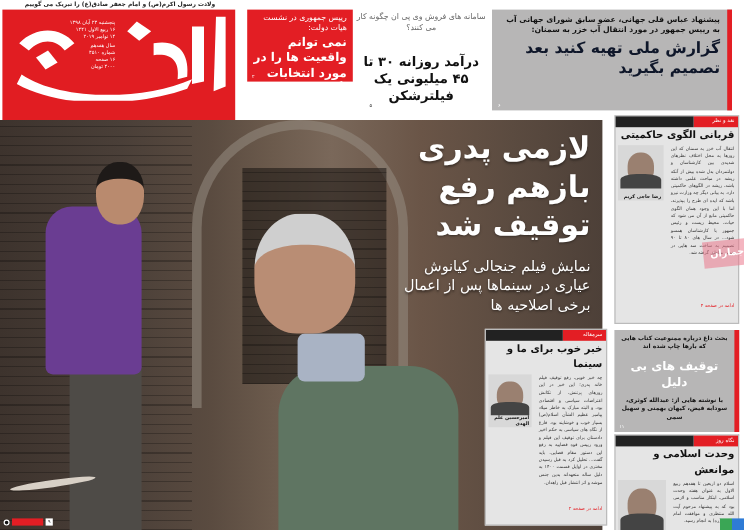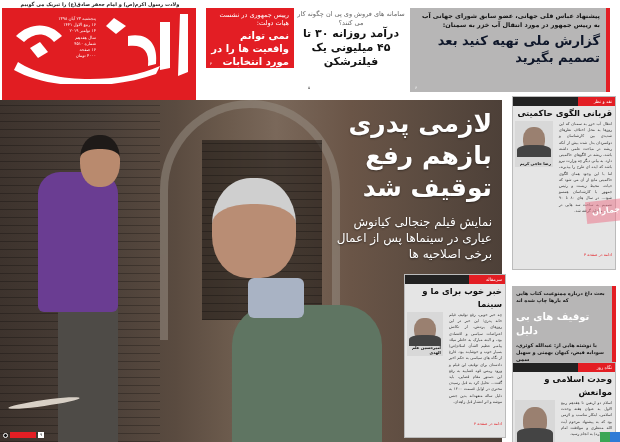--- a/index.html
+++ b/index.html
@@ -15,21 +15,21 @@
   .masthead-name { color: #fff; font-family: "Liberation Sans", sans-serif; font-size: 10px; letter-spacing: -0.2px; }
   .masthead-info { color: #fff; font-size: 3.6px; white-space: nowrap; }
 
   .teaser-red { position: absolute; left: 206px; top: 8px; width: 88px; height: 60px; background: #e31e24; color: #fff; padding: 3px 5px; text-align: right; }
   .teaser-red .kicker { font-size: 6.5px; line-height: 8px; color: #fff; }
   .teaser-red .headline { font-size: 10px; line-height: 13px; font-weight: bold; margin-top: 2px; color: #fff; }
   .teaser-red .pageno { position: absolute; left: 4px; bottom: 2px; font-size: 4px; }
 
   .teaser-white { position: absolute; left: 296px; top: 8px; width: 110px; height: 84px; text-align: center; }
   .teaser-white .kicker { font-size: 6.5px; line-height: 8.5px; color: #666; margin-top: 2px; }
-  .teaser-white .headline { font-size: 11px; line-height: 14px; font-weight: bold; color: #111; margin-top: 0; }
+  .teaser-white .headline { font-size: 11px; line-height: 14px; font-weight: bold; color: #111; margin-top: 18px; }
   .teaser-white .pageno { position: absolute; left: 12px; bottom: 2px; font-size: 4px; color: #333; }
 
   .teaser-grey { position: absolute; left: 410px; top: 8px; width: 200px; height: 84px; background: #b7b6b6; border-right: 4px solid #e31e24; padding: 4px 6px; }
   .teaser-grey .kicker { font-size: 6.4px; line-height: 8.5px; color: #111; font-weight: bold; }
   .teaser-grey .headline { font-size: 13px; line-height: 17px; color: #0f172a; font-weight: bold; margin-top: 3px; }
   .teaser-grey .pageno { position: absolute; left: 5px; bottom: 2px; font-size: 4px; color: #fff; }
 
   .photo { position: absolute; left: 0; top: 100px; width: 502px; height: 342px; overflow: hidden;
     background:
       radial-gradient(ellipse 70px 120px at 270px 170px, rgba(120,100,85,0.55), transparent 70%),
@@ -59,21 +59,21 @@
   .sec-label .red { background: #e31e24; color: #fff; font-size: 4.5px; line-height: 9px; padding: 0 3px; width: 36%; }
   .sec-label .black { background: #222; flex: 1; }
   .col-title { font-size: 8.5px; font-weight: bold; line-height: 13px; text-align: right; padding: 1px 3px; color: #111; }
   .col-text { font-size: 3.8px; line-height: 6.2px; color: #333; text-align: justify; padding: 0 3px; }
   .col-more { font-size: 4px; color: #e31e24; padding: 1px 3px; }
   .col-photo { float: left; margin: 0 3px 1px 2px; background: #d8d8d8; position: relative; }
   .col-photo .face { position: absolute; left: 20%; top: 14%; width: 60%; height: 55%; background: #9a8070; border-radius: 45%; }
   .col-photo .shoulders { position: absolute; left: 6%; bottom: 10px; width: 88%; height: 26%; background: #444; border-radius: 40% 40% 0 0; }
   .col-photo .caption { position: absolute; right: 2px; bottom: 1px; font-size: 4px; font-weight: bold; color: #111; }
 
-  .grey-box { position: absolute; left: 512px; top: 275px; width: 104px; height: 85px; background: #b7b6b6; border-right: 4px solid #e31e24; padding: 4px; text-align: left; margin-top: 11px; }
+  .grey-box { position: absolute; left: 512px; top: 275px; width: 104px; height: 85px; background: #b7b6b6; border-right: 4px solid #e31e24; padding: 4px; text-align: center; }
   .grey-box .kicker { font-size: 5px; line-height: 7px; color: #111; font-weight: bold; }
   .grey-box .headline { font-size: 10px; line-height: 14px; color: #fff; font-weight: bold; margin: 6px 0 4px; }
   .grey-box .sub { font-size: 5px; line-height: 7px; color: #111; font-weight: bold; }
   .grey-box .pageno { position: absolute; left: 4px; bottom: 2px; font-size: 4px; color: #fff; }
 
   .watermark { position: absolute; left: 586px; top: 200px; width: 40px; height: 22px; background: rgba(235,120,140,0.55); transform: rotate(-6deg); color: #fff; font-size: 8px; font-weight: bold; text-align: center; line-height: 22px; }
   .corner-logo { position: absolute; right: 0; bottom: 0; width: 20px; height: 10px; display: flex; }
   .corner-logo span { flex: 1; }
 </style>
 </head>

